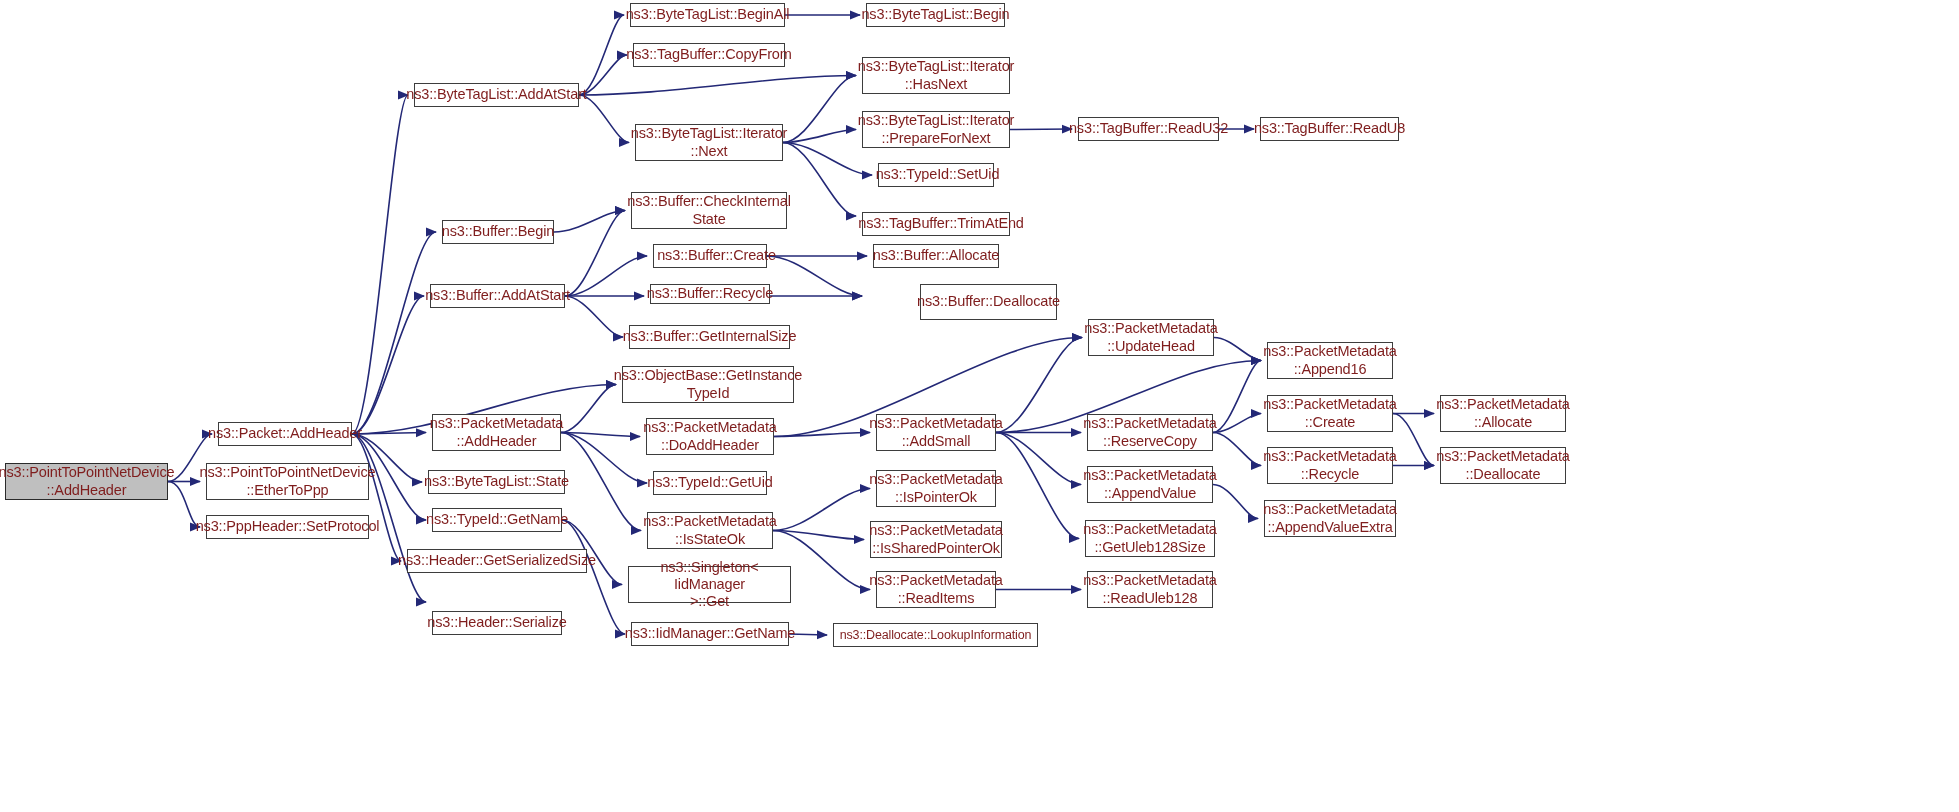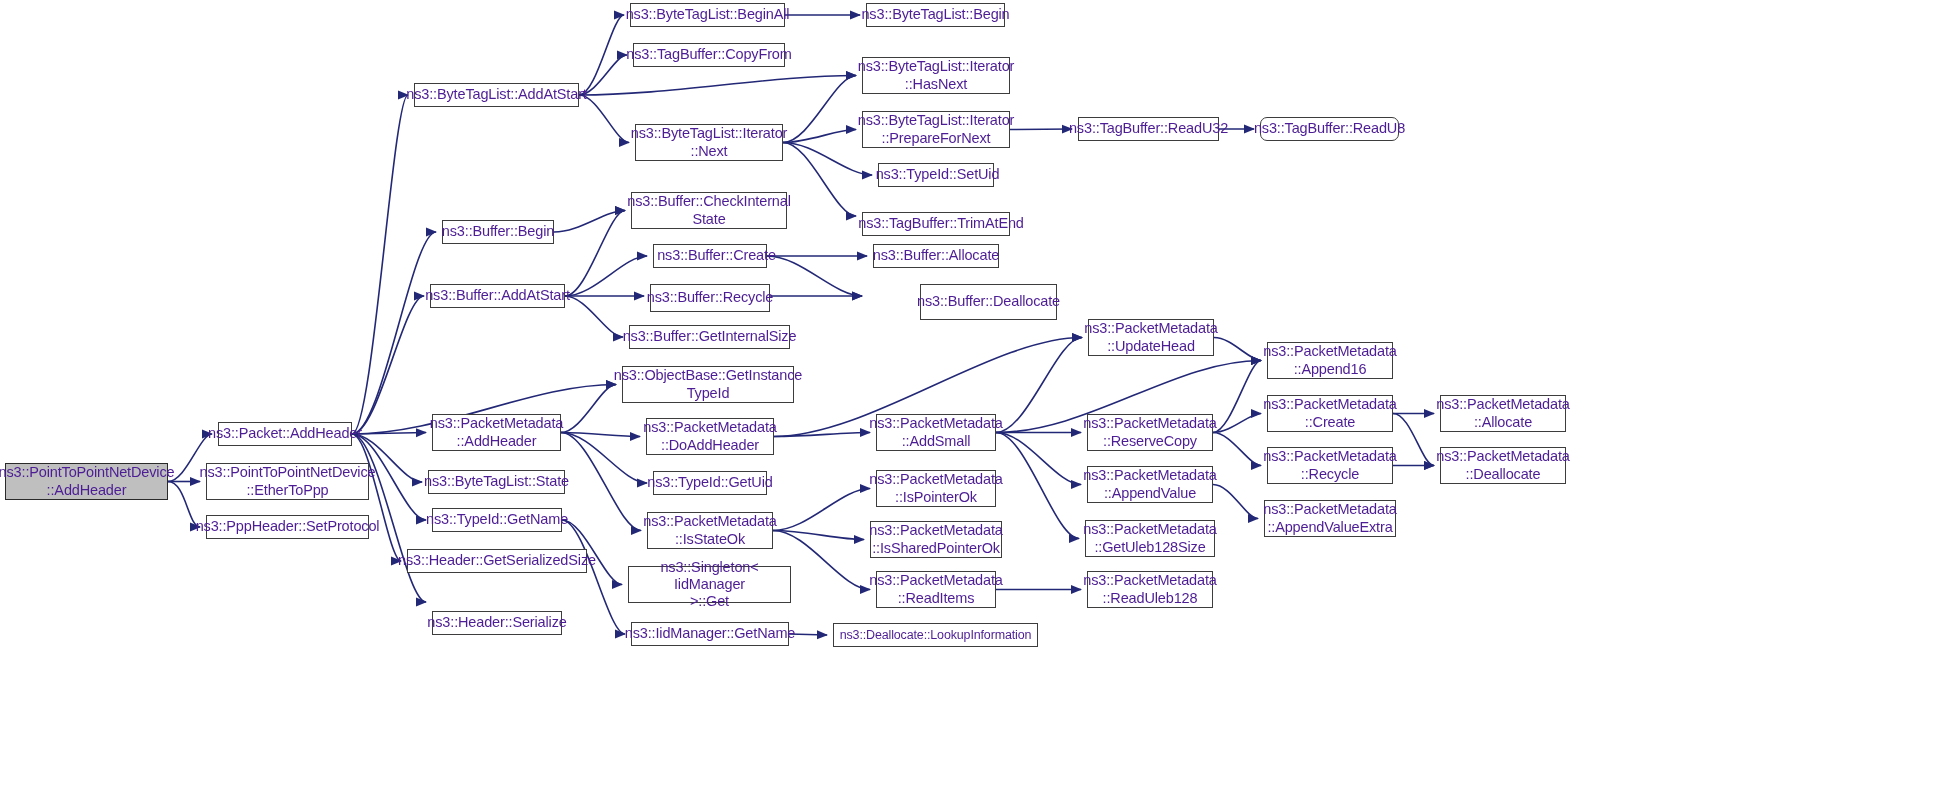--- a/index.html
+++ b/index.html
@@ -22,21 +22,21 @@
     top: 0;
     width: 1959px;
     height: 812px;
     pointer-events: none;
   }
   .node {
     position: absolute;
     box-sizing: border-box;
     border: 1.4px solid #3d3d3d;
     background: #ffffff;
-    color: #4c1d95;
+    color: #7f1d1d;
     font-size: 14.5px;
     line-height: 1.18;
     display: flex;
     align-items: center;
     justify-content: center;
     text-align: center;
     white-space: pre-line;
     letter-spacing: -0.15px;
     padding: 0 4px;
   }
@@ -132,21 +132,21 @@
       <div class="node" style="left: 432px; top: 508px; width: 130px; height: 24px;">ns3::TypeId::GetName</div>
       <div class="node" style="left: 407px; top: 549px; width: 180px; height: 24px;">ns3::Header::GetSerializedSize</div>
       <div class="node" style="left: 432px; top: 590px; width: 130px; height: 24px; margin-top: 21px;">ns3::Header::Serialize</div>
       <div class="node" style="left: 630px; top: 3px; width: 155px; height: 24px;">ns3::ByteTagList::BeginAll</div>
       <div class="node" style="left: 633px; top: 43px; width: 152px; height: 24px;">ns3::TagBuffer::CopyFrom</div>
       <div class="node" style="left: 635px; top: 124px; width: 148px; height: 37px;">ns3::ByteTagList::Iterator
 ::Next</div>
       <div class="node" style="left: 631px; top: 192px; width: 156px; height: 37px;">ns3::Buffer::CheckInternal
 State</div>
       <div class="node" style="left: 653px; top: 244px; width: 114px; height: 24px; padding-left: 17px;">ns3::Buffer::Create</div>
-      <div class="node" style="left: 650px; top: 284px; width: 120px; height: 28px;">ns3::Buffer::Recycle</div>
+      <div class="node" style="left: 650px; top: 284px; width: 120px; height: 20px;">ns3::Buffer::Recycle</div>
       <div class="node" style="left: 629px; top: 325px; width: 161px; height: 24px;">ns3::Buffer::GetInternalSize</div>
       <div class="node" style="left: 622px; top: 366px; width: 172px; height: 37px;">ns3::ObjectBase::GetInstance
 TypeId</div>
       <div class="node" style="left: 646px; top: 418px; width: 128px; height: 37px;">ns3::PacketMetadata
 ::DoAddHeader</div>
       <div class="node" style="left: 653px; top: 471px; width: 114px; height: 24px;">ns3::TypeId::GetUid</div>
       <div class="node" style="left: 647px; top: 512px; width: 126px; height: 37px;">ns3::PacketMetadata
 ::IsStateOk</div>
       <div class="node" style="left: 628px; top: 566px; width: 163px; height: 37px;">ns3::Singleton&lt; IidManager
 &gt;::Get</div>
@@ -163,21 +163,21 @@
       <div class="node" style="left: 876px; top: 414px; width: 120px; height: 37px;">ns3::PacketMetadata
 ::AddSmall</div>
       <div class="node" style="left: 876px; top: 470px; width: 120px; height: 37px;">ns3::PacketMetadata
 ::IsPointerOk</div>
       <div class="node" style="left: 870px; top: 521px; width: 132px; height: 37px;">ns3::PacketMetadata
 ::IsSharedPointerOk</div>
       <div class="node" style="left: 876px; top: 571px; width: 120px; height: 37px;">ns3::PacketMetadata
 ::ReadItems</div>
       <div class="node small" style="left: 833px; top: 623px; width: 205px; height: 24px;">ns3::Deallocate::LookupInformation</div>
       <div class="node" style="left: 1078px; top: 117px; width: 141px; height: 24px;">ns3::TagBuffer::ReadU32</div>
-      <div class="node" style="left: 1260px; top: 117px; width: 139px; height: 24px; border-radius: 7px;">ns3::TagBuffer::ReadU8</div>
+      <div class="node" style="left: 1260px; top: 117px; width: 139px; height: 24px;">ns3::TagBuffer::ReadU8</div>
       <div class="node" style="left: 1088px; top: 319px; width: 126px; height: 37px;">ns3::PacketMetadata
 ::UpdateHead</div>
       <div class="node" style="left: 1087px; top: 414px; width: 126px; height: 37px;">ns3::PacketMetadata
 ::ReserveCopy</div>
       <div class="node" style="left: 1087px; top: 466px; width: 126px; height: 37px;">ns3::PacketMetadata
 ::AppendValue</div>
       <div class="node" style="left: 1085px; top: 520px; width: 130px; height: 37px;">ns3::PacketMetadata
 ::GetUleb128Size</div>
       <div class="node" style="left: 1087px; top: 571px; width: 126px; height: 37px;">ns3::PacketMetadata
 ::ReadUleb128</div>

